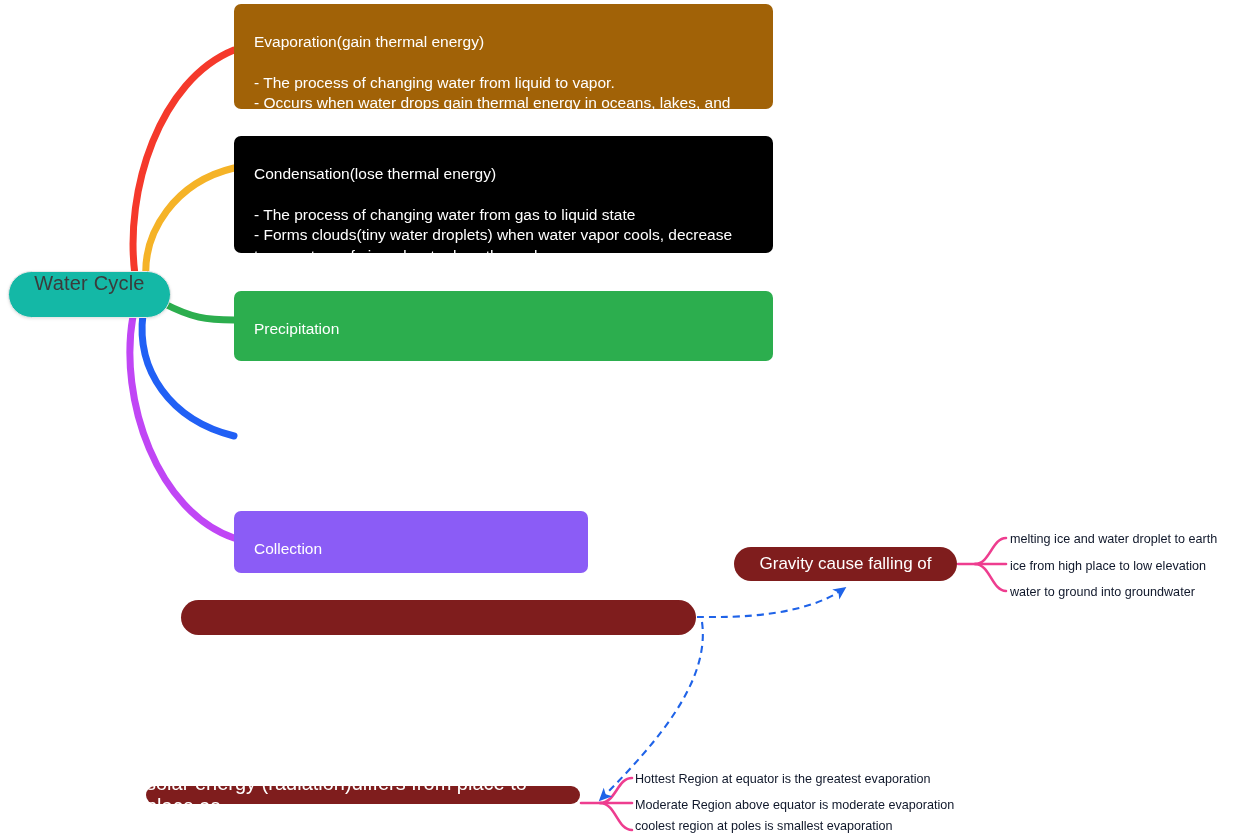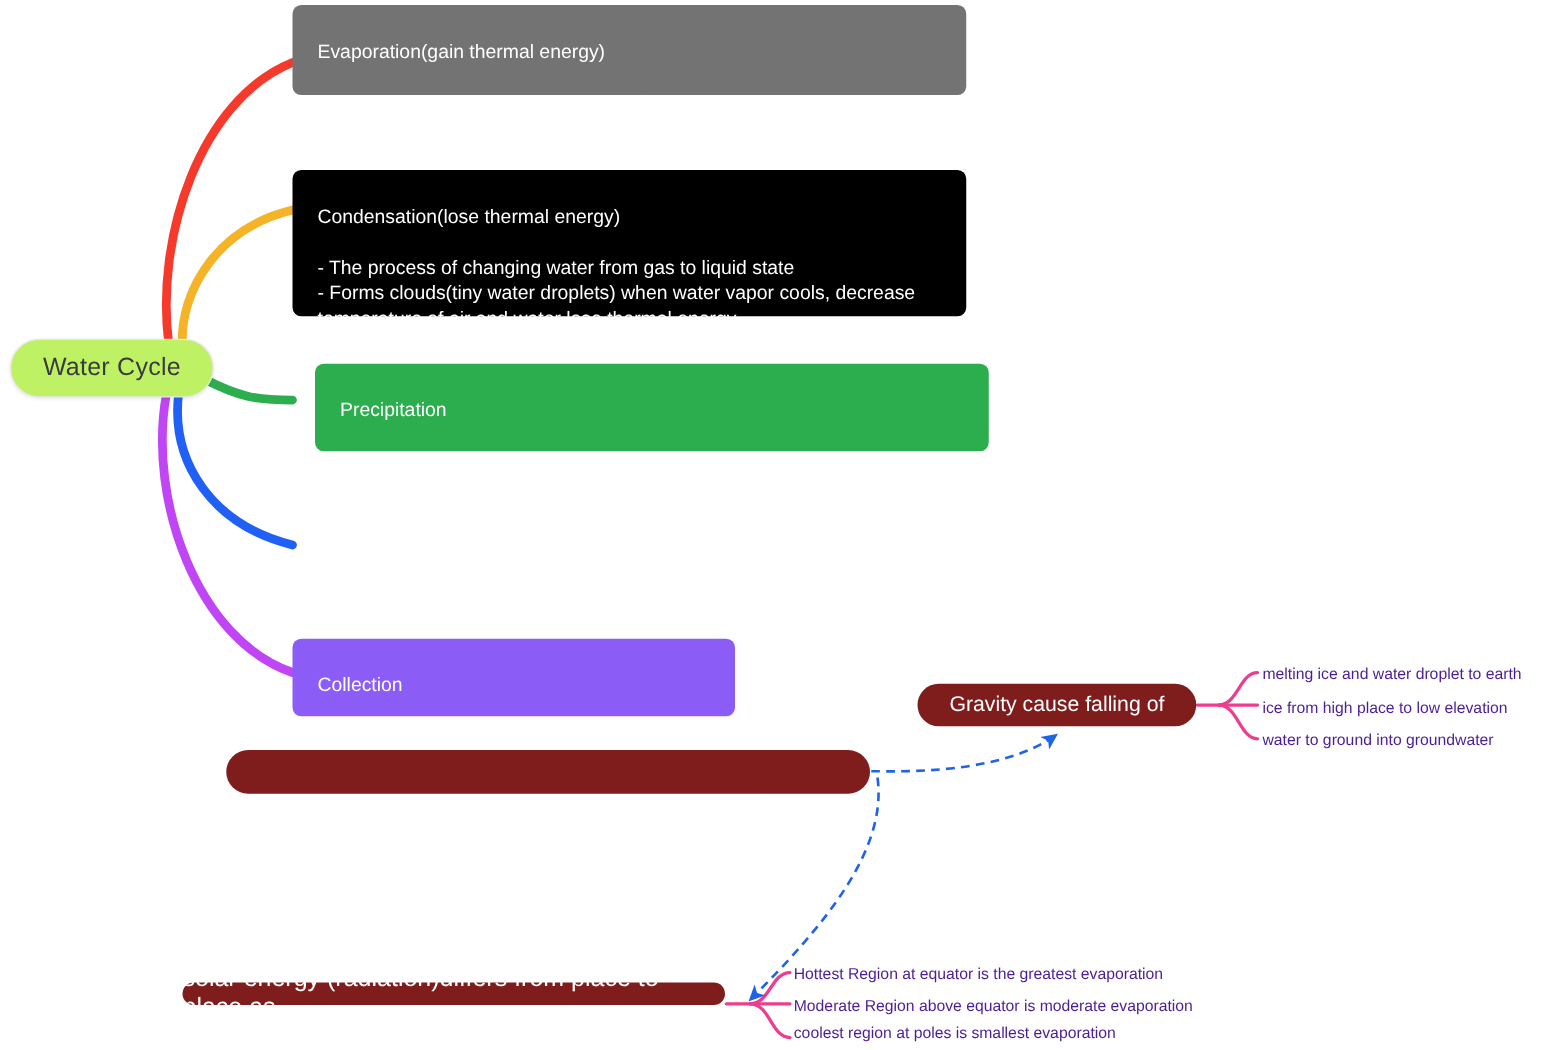--- a/index.html
+++ b/index.html
@@ -11,62 +11,62 @@
     position:relative;
   }
   #canvas{position:absolute;left:0;top:0;width:1240px;height:840px;}
   svg.links{position:absolute;left:0;top:0;width:1240px;height:840px;pointer-events:none;}
 
   .node{position:absolute;box-sizing:border-box;}
 
   
   .root{
     left:8px;top:271px;width:163px;height:47px;
-    background:#bef264;
+    background:#14b8a6;
     border:1px solid #e8e8e8;
     border-radius:24px;
     box-shadow:0 1px 3px rgba(0,0,0,0.10);
-    display:flex;align-items:center;justify-content:center;
+    display:flex;justify-content:center;
     color:#3b3b3b;font-size:20px;letter-spacing:.2px;
   }
 
   
   .card{
     border-radius:7px;
     color:#ffffff;
     padding:7px 14px 9px 20px;
     font-size:15.5px;
     line-height:20.5px;
     white-space:pre-line;
   }
   .card .title{display:block;}
   .card .body{display:block;}
 
-  .card-evaporation  {left:234px;top:4px;  width:539px;height:72px; background:#737373;}
+  .card-evaporation  {left:234px;top:4px;  width:539px;height:105px; background:#a16207;}
   .card-condensation {left:234px;top:136px;width:539px;height:117px;background:#000000;}
-  .card-precipitation{left:234px;top:291px;width:539px;height:70px; background:#2CAE4E;margin-left:18px;}
+  .card-precipitation{left:234px;top:291px;width:539px;height:70px; background:#2CAE4E;}
   .card-runoff       {left:234px;top:402px;width:539px;height:70px; background:#2160F5;}
   .card-collection   {left:234px;top:511px;width:354px;height:62px; background:#8b5cf6;}
 
   
   .pill{
     background:#7f1d1d;
     color:#ffffff;
     border-radius:22px;
     display:flex;align-items:center;justify-content:center;
     font-size:16.5px;
   }
   .pill-empty {left:181px;top:600px;width:515px;height:35px;border-radius:18px;}
   .pill-gravity{left:734px;top:547px;width:223px;height:34px;font-size:17px;}
   .pill-solar {left:146px;top:786px;width:434px;height:18px;font-size:20px;}
 
   
   .leaf{
     position:absolute;
-    color:#4c1d95;
+    color:#0f172a;
     font-size:12.6px;
     white-space:nowrap;
     line-height:14px;
     text-align:center;
   }
   .leaf-g1{left:1010px;top:532px;}
   .leaf-g2{left:1010px;top:559px;}
   .leaf-g3{left:1010px;top:585px;}
   .leaf-s1{left:635px;top:772px;}
   .leaf-s2{left:635px;top:798px;}

